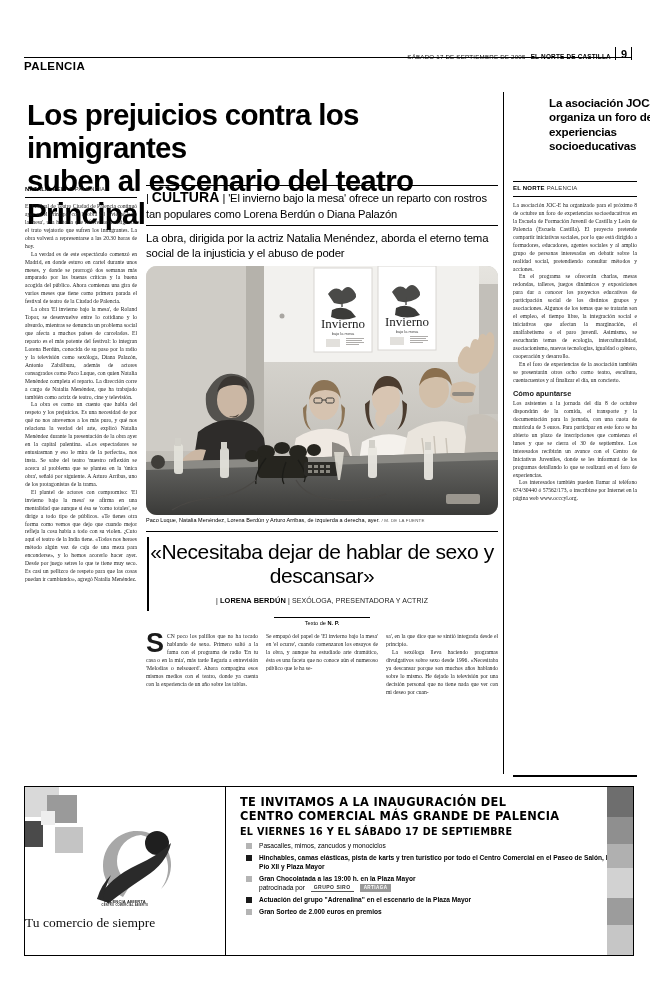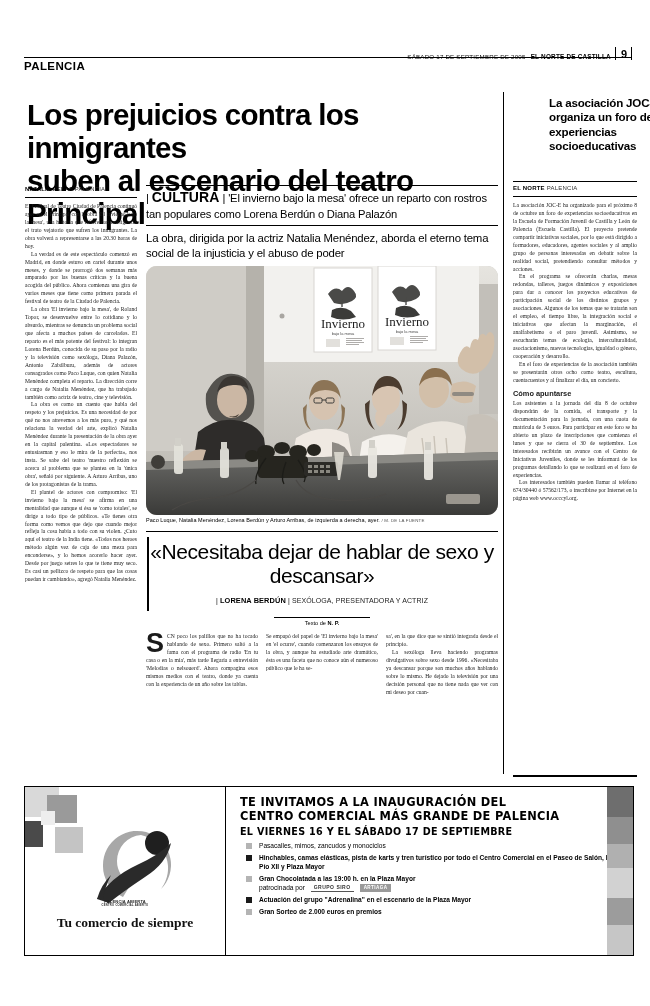--- a/index.html
+++ b/index.html
@@ -341,25 +341,23 @@
     top: 112px; left: 0; width: 200px;
     text-align: center;
     font-size: 4px;
     font-weight: bold;
     letter-spacing: 0.2px;
     color: #222;
   }
   .ad-tagline {
     position: absolute;
     top: 128px; left: 0; width: 200px;
-    text-align: center;
     font-family: "Liberation Serif", serif;
     font-size: 13.5px;
     color: #111;
-    font-weight: bold;
   }
   .ad-right {
     flex: 1;
     position: relative;
     padding: 8px 10px 6px 14px;
     background: #fff;
   }
   .ad-t1 {
     font-family: "DejaVu Sans", sans-serif;
     font-size: 11.4px;

